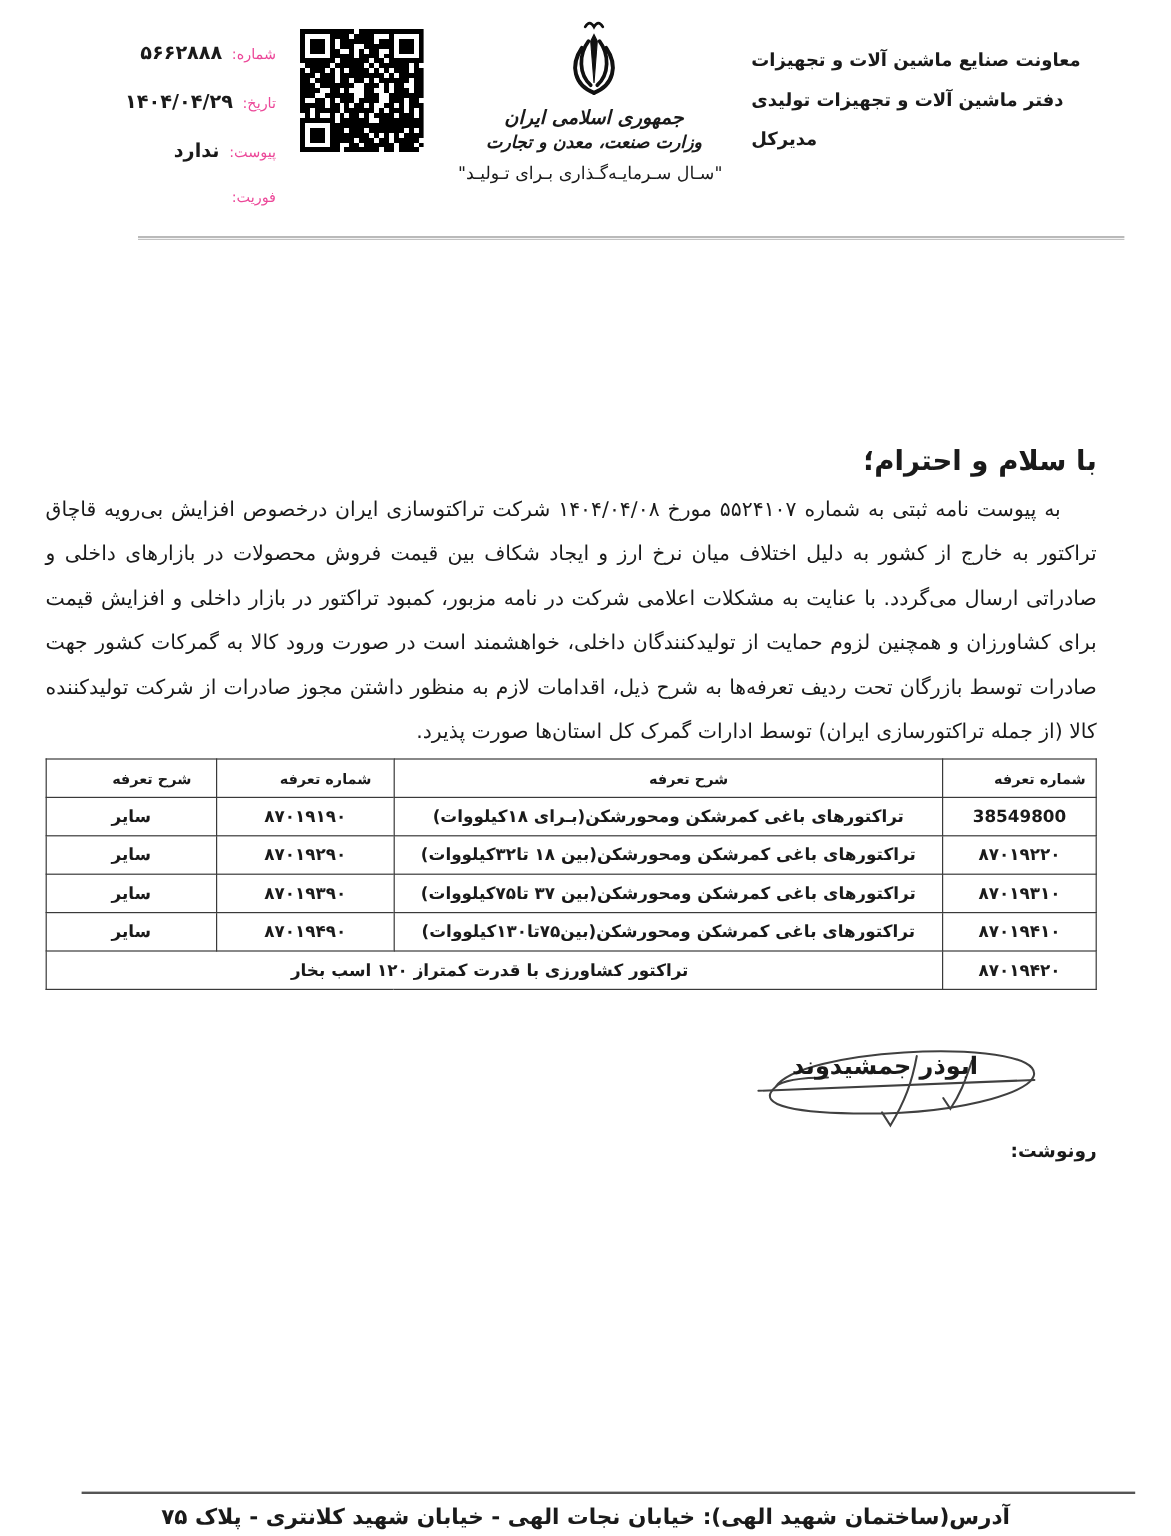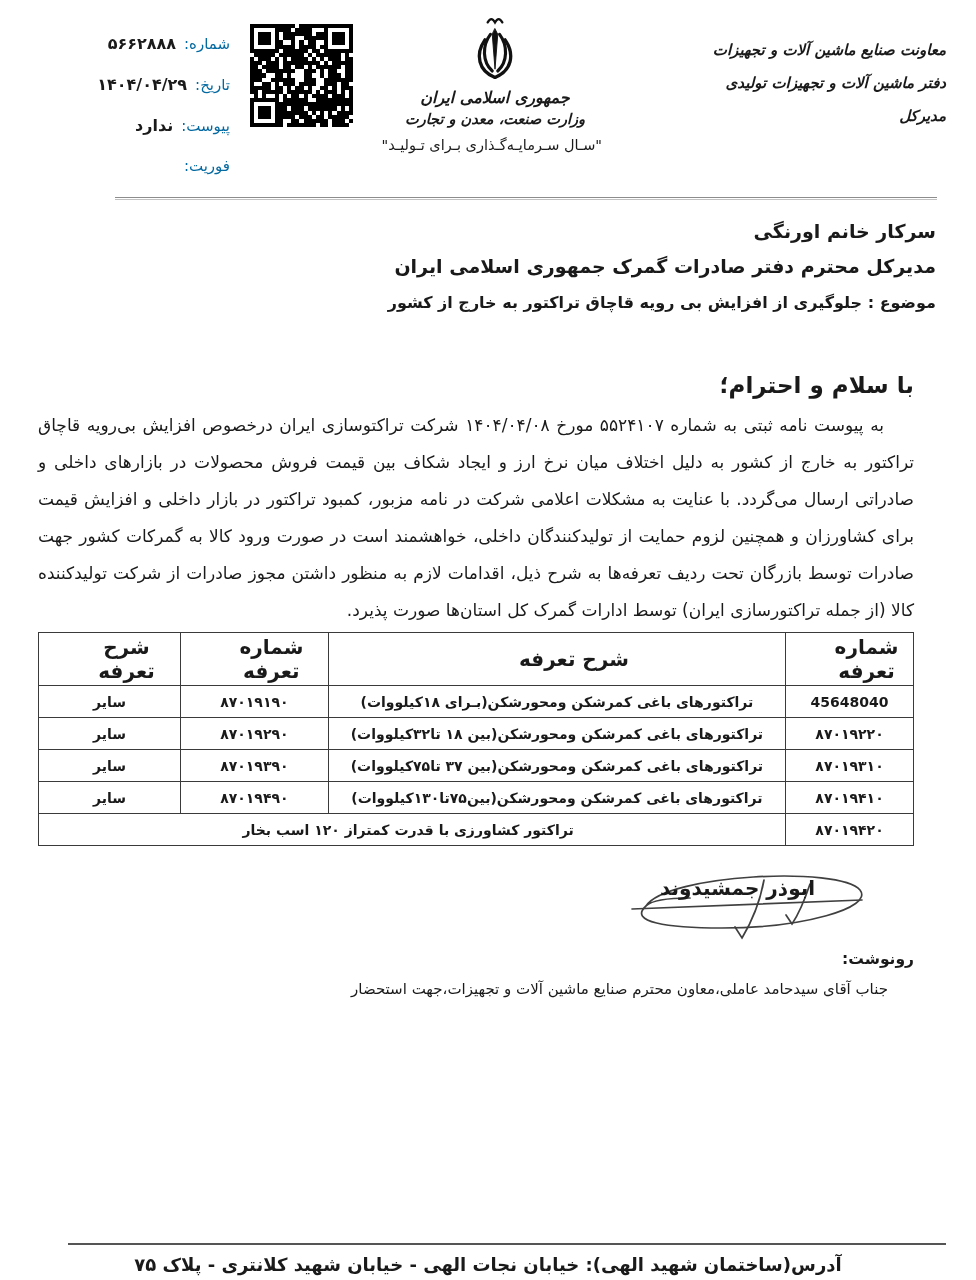--- a/index.html
+++ b/index.html
@@ -3,25 +3,25 @@
 <meta charset="utf-8">
 <style>
   * { margin:0; padding:0; box-sizing:border-box; }
   html,body { background:#e8e8e8; }
   body { font-family:"DejaVu Sans", sans-serif; color:#1a1a1a; }
   .page {
     position:relative; width:976px; height:1280px; margin:0 auto;
     background:#ffffff; overflow:hidden; direction:rtl;
   }
   
-  .dept-block { position:absolute; top:34px; right:30px; width:320px; text-align:right;font-style:italic; }
+  .dept-block { position:absolute; top:34px; right:30px; width:320px; text-align:left; }
   .dept-block div { font-weight:bold; font-size:15px; line-height:33px; }
   .meta-block { position:absolute; top:34px; left:55px; width:175px; }
   .meta-row { display:flex; flex-direction:row; align-items:baseline; justify-content:flex-start; margin-bottom:13px; min-height:28px; }
-  .meta-label { font-size:15px; color:#0369a1; margin-left:8px; white-space:nowrap; }
+  .meta-label { font-size:12px; color:#ec4899; margin-left:8px; white-space:nowrap; }
   .meta-value { font-weight:bold; font-size:16px; white-space:nowrap; }
   .qr-box { position:absolute; top:24px; left:250px; width:103px; height:103px; }
   .center-block { position:absolute; top:16px; left:388px; width:214px; text-align:center; }
   .emblem { display:inline-block; }
   .org-line1 { font-size:16px; font-weight:bold; font-style:italic; margin-top:2px; }
   .org-line2 { font-size:14.5px; font-weight:bold; font-style:italic; margin-top:4px; }
   .slogan { font-size:14.5px; margin-top:10px; white-space:nowrap; }
   .divider { position:absolute; top:197px; left:115px; width:822px; height:3px;
              border-top:1px solid #8d8d8d; border-bottom:1px solid #c2c2c2; }
   
@@ -33,21 +33,21 @@
   .letter-body { position:absolute; top:372px; right:62px; width:876px; }
   .salutation { font-weight:bold; font-size:23px; margin-bottom:9px; }
   .paragraph { font-size:17px; line-height:37px; text-align:justify; text-indent:30px; }
   
   .tariff-table { position:absolute; top:632px; right:62px; width:876px;
                   border-collapse:collapse; direction:rtl; }
   .tariff-table th, .tariff-table td {
     border:1.5px solid #3a3a3a; font-size:14px; font-weight:bold;
     text-align:center; height:32px; padding:2px 6px;
   }
-  .tariff-table th { font-size:20px;padding-left:40px; }
+  .tariff-table th { font-size:12px;padding-left:40px; }
   .col-code1 { width:128px; } .col-desc { width:458px; }
   .col-code2 { width:148px; } .col-other { width:142px; }
   .merged-desc { text-align:right; padding-right:14px !important; }
   
   .signature { position:absolute; top:852px; left:612px; width:300px; height:100px; direction:ltr; }
   .sig-name { position:absolute; top:24px; left:48px; font-weight:bold; font-size:20px; white-space:nowrap; }
   .sig-svg { position:absolute; top:0; left:0; }
   
   .cc-block { position:absolute; top:950px; right:62px; left:62px; text-align:right; }
   .cc-label { font-weight:bold; font-size:15.5px; margin-bottom:12px; }
@@ -464,25 +464,20 @@
       <span class="meta-value">ندارد</span>
     </div>
     <div class="meta-row">
       <span class="meta-label">فوریت:</span>
       <span class="meta-value"></span>
     </div>
   </div>
 
   <div class="divider"></div>
 
-  <div class="recipient">
-    <div class="name">سرکار خانم اورنگی</div>
-    <div class="title">مدیرکل محترم دفتر صادرات گمرک جمهوری اسلامی ایران</div>
-    <div class="subject">موضوع : جلوگیری از افزایش بی رویه قاچاق تراکتور به خارج از کشور</div>
-  </div>
 
   <div class="letter-body">
     <div class="salutation">با سلام و احترام؛</div>
     <div class="paragraph">به پیوست نامه ثبتی به شماره ۵۵۲۴۱۰۷ مورخ ۱۴۰۴/۰۴/۰۸ شرکت تراکتوسازی ایران درخصوص افزایش بی‌رویه قاچاق تراکتور به خارج از کشور به دلیل اختلاف میان نرخ ارز و ایجاد شکاف بین قیمت فروش محصولات در بازارهای داخلی و صادراتی ارسال می‌گردد. با عنایت به مشکلات اعلامی شرکت در نامه مزبور، کمبود تراکتور در بازار داخلی و افزایش قیمت برای کشاورزان و همچنین لزوم حمایت از تولیدکنندگان داخلی، خواهشمند است در صورت ورود کالا به گمرکات کشور جهت صادرات توسط بازرگان تحت ردیف تعرفه‌ها به شرح ذیل، اقدامات لازم به منظور داشتن مجوز صادرات از شرکت تولیدکننده کالا (از جمله تراکتورسازی ایران) توسط ادارات گمرک کل استان‌ها صورت پذیرد.</div>
   </div>
 
   <table class="tariff-table">
     <colgroup>
       <col class="col-code1">
         <col class="col-desc">
@@ -490,21 +485,21 @@
         <col class="col-other">
     </colgroup>
     <tbody>
         <tr>
       <th>شماره تعرفه</th>
       <th>شرح تعرفه</th>
       <th>شماره تعرفه</th>
       <th>شرح تعرفه</th>
     </tr>
     <tr>
-      <td>45648040</td>
+      <td>38549800</td>
       <td>تراکتورهای باغی کمرشکن ومحورشکن(بـرای ۱۸کیلووات)</td>
       <td>۸۷۰۱۹۱۹۰</td>
       <td>سایر</td>
     </tr>
     <tr>
       <td>۸۷۰۱۹۲۲۰</td>
       <td>تراکتورهای باغی کمرشکن ومحورشکن(بین ۱۸ تا۳۲کیلووات)</td>
       <td>۸۷۰۱۹۲۹۰</td>
       <td>سایر</td>
     </tr>
@@ -534,19 +529,18 @@
         <path d="M20,57 L250,48"></path>
         <path d="M152,28 C148,50 142,66 130,86 l-7,-11"></path>
         <path d="M198,32 C192,50 188,60 180,72 l-6,-9"></path>
       </g>
     </svg>
     <div class="sig-name">ابوذر جمشیدوند</div>
   </div>
 
   <div class="cc-block">
     <div class="cc-label">رونوشت:</div>
-    <div class="cc-line">جناب آقای سیدحامد عاملی،معاون محترم صنایع ماشین آلات و تجهیزات،جهت استحضار</div>
   </div>
 
   <div class="footer-line"></div>
   <div class="footer-text">آدرس(ساختمان شهید الهی): خیابان نجات الهی - خیابان شهید کلانتری - پلاک ۷۵</div>
 
 </div>
 
 </body></html>

